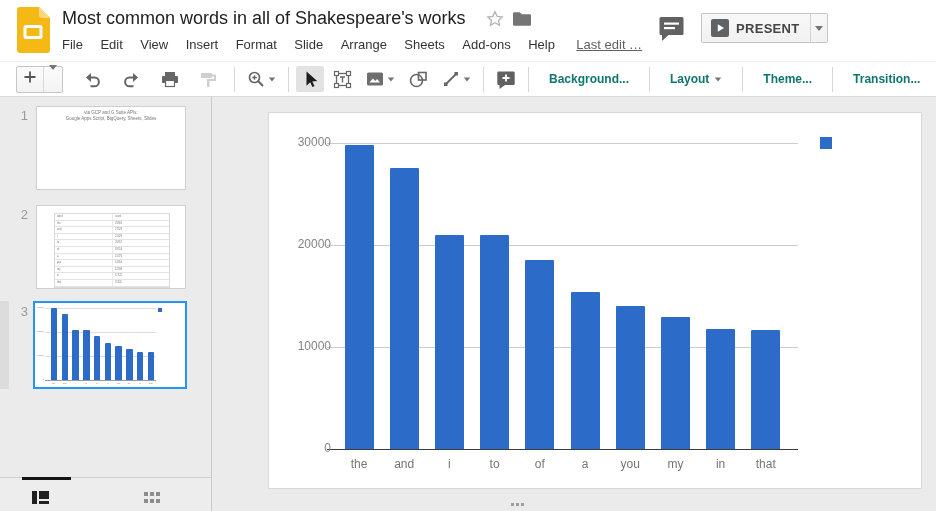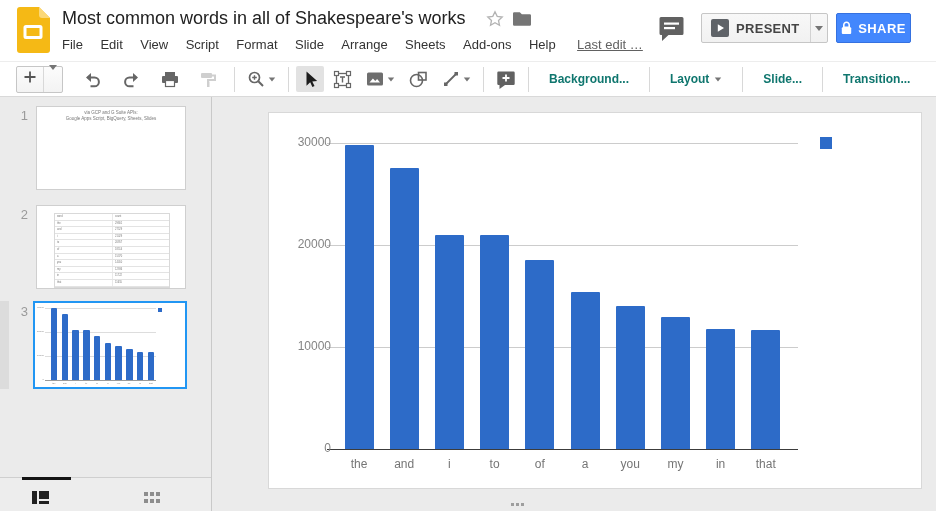--- a/index.html
+++ b/index.html
@@ -87,21 +87,21 @@
       <path d="M9 1.8 l2.2 4.6 5 .6 -3.7 3.4 1 4.9 -4.5 -2.5 -4.5 2.5 1 -4.9 L1.8 7 l5 -.6 z" fill="none" stroke="#b3b3b3" stroke-width="1.3"></path>
     </svg>
     <svg class="folder-ic" width="20" height="16" viewBox="0 0 20 16">
       <path d="M1 2.5 a1.2 1.2 0 0 1 1.2 -1.2 h5.6 l2 2 h8 a1.2 1.2 0 0 1 1.2 1.2 v9 a1.2 1.2 0 0 1 -1.2 1.2 H2.2 A1.2 1.2 0 0 1 1 13.5 z" fill="#757575"></path>
     </svg>
 
     <nav class="menubar">
       <span class="menu-item">File</span>
       <span class="menu-item">Edit</span>
       <span class="menu-item">View</span>
-      <span class="menu-item">Script</span>
+      <span class="menu-item">Insert</span>
       <span class="menu-item">Format</span>
       <span class="menu-item">Slide</span>
       <span class="menu-item">Arrange</span>
       <span class="menu-item">Sheets</span>
       <span class="menu-item">Add-ons</span>
       <span class="menu-item">Help</span>
       <span class="last-edit">Last edit …</span>
     </nav>
 
     <svg class="comment-btn" width="28" height="26" viewBox="0 0 28 26">
@@ -117,27 +117,20 @@
           <path d="M6.8 5.2 L13 9 L6.8 12.8 z" fill="#fff"></path>
         </svg>
         <span class="present-label">PRESENT</span>
       </div>
       <div class="present-divider"></div>
       <div class="present-caret">
         <span class="caret"></span>
       </div>
     </div>
 
-    <div class="share-btn">
-      <svg width="11" height="14" viewBox="0 0 11 14">
-        <path d="M5.5 1.2 a2.7 2.7 0 0 1 2.7 2.7 V6.2 h-5.4 V3.9 A2.7 2.7 0 0 1 5.5 1.2 z" fill="none" stroke="#fff" stroke-width="1.6"></path>
-        <rect x="0.8" y="6.2" width="9.4" height="6.8" rx="1" fill="#fff"></rect>
-      </svg>
-      <span class="share-label">SHARE</span>
-    </div>
   </header>
 
   <div class="toolbar">
     <div class="newslide">
       <span class="plus-part">
         <svg width="14" height="14" viewBox="0 0 14 14">
           <path d="M7 1.5 v11 M1.5 7 h11" stroke="#555" stroke-width="1.8"></path>
         </svg>
       </span>
       <span class="ns-div"></span>
@@ -239,21 +232,21 @@
     <div class="tb-text-btn">
         <span>Background...</span>
       </div>
     <div class="tb-sep"></div>
     <div class="tb-text-btn">
       <span>Layout</span>
       <span class="caret" style="transform:scale(0.8)"></span>
     </div>
     <div class="tb-sep"></div>
     <div class="tb-text-btn">
-        <span>Slide...</span>
+        <span>Theme...</span>
       </div>
     <div class="tb-sep"></div>
     <div class="tb-text-btn">
         <span>Transition...</span>
       </div>
   </div>
 
   <div class="workspace">
 
     <aside class="sidebar">

